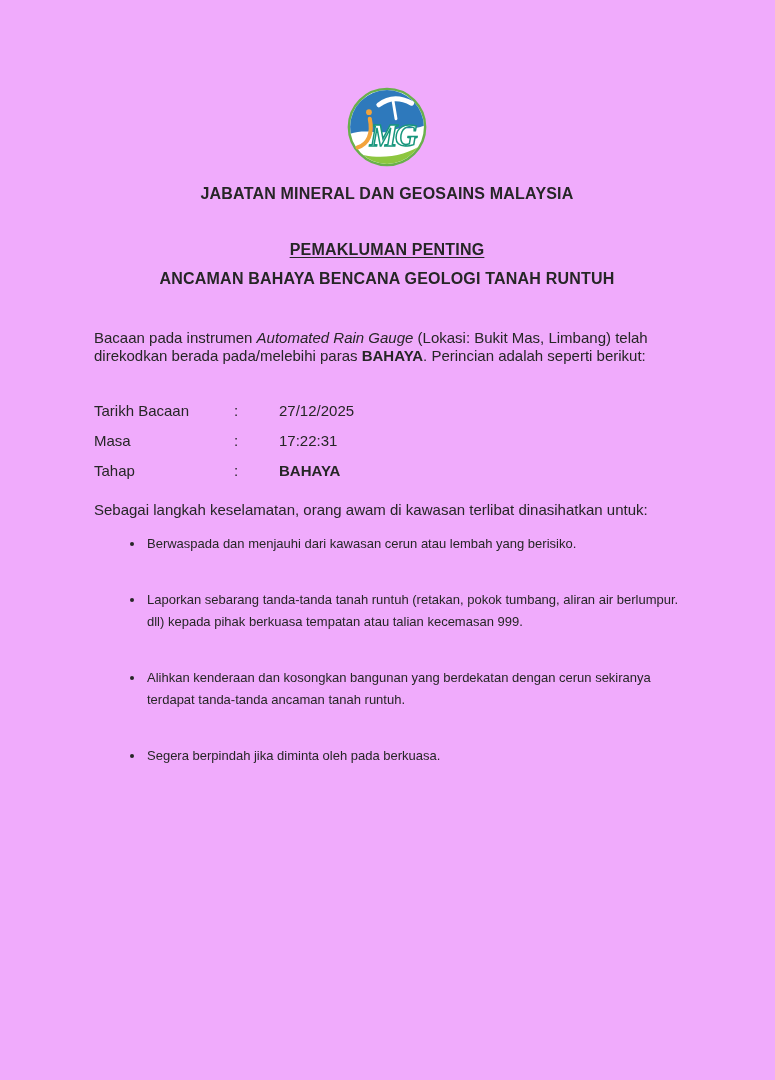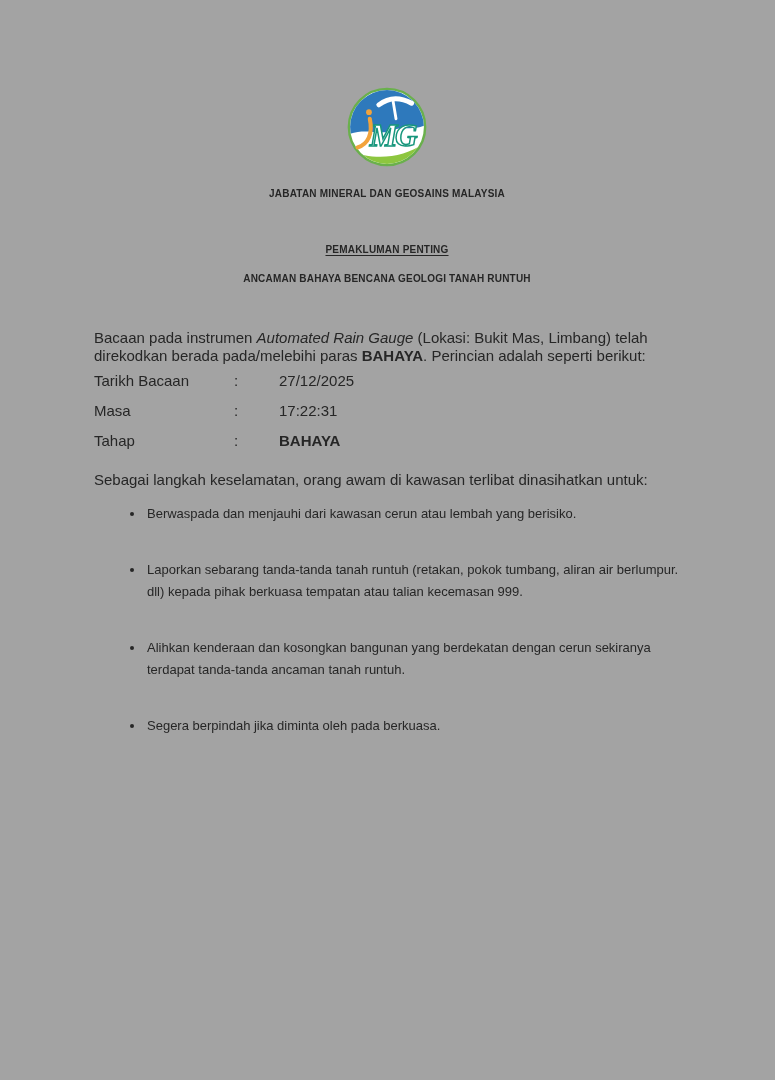--- a/index.html
+++ b/index.html
@@ -1,49 +1,49 @@
 <!DOCTYPE html>
 <html><head>
 <meta charset="utf-8">
 <style>
   html, body { margin: 0; padding: 0; background: #ffffff; }
   .page {
     position: relative;
     width: 775px;
     height: 1080px;
-    background: #a3a3a3;
+    background: #f0abfc;
     box-sizing: border-box;
     padding: 0 95px 0 94px;
     font-family: "Liberation Sans", sans-serif;
     color: #262626;
     overflow: hidden;
   }
   .logo {
     display: block;
     width: 82px;
     height: 82px;
     margin: 86px auto 18px auto;
   }
   .hline {
     text-align: center;
     font-weight: bold;
-    font-size: 10px;
+    font-size: 16px;
     line-height: 16px;
     margin: 0 0 13px 0;
     letter-spacing: 0.2px;
   }
   .hline.notice { text-decoration: underline; text-underline-offset: 2px; margin-top: 40px; }
   .intro {
     margin: 42px 0 0 0;
     font-size: 15px;
     line-height: 18px;
   }
   .it { font-style: italic; }
   .b  { font-weight: bold; }
-  .details { }
+  .details { margin-top: 30px; }
   .drow {
     display: flex;
     height: 30px;
     align-items: center;
     font-size: 15px;
   }
   .dlabel { width: 140px; flex: 0 0 140px; }
   .dcolon { width: 45px;  flex: 0 0 45px; }
   .dvalue { flex: 1; }
   .dvalue.bold { font-weight: bold; }

